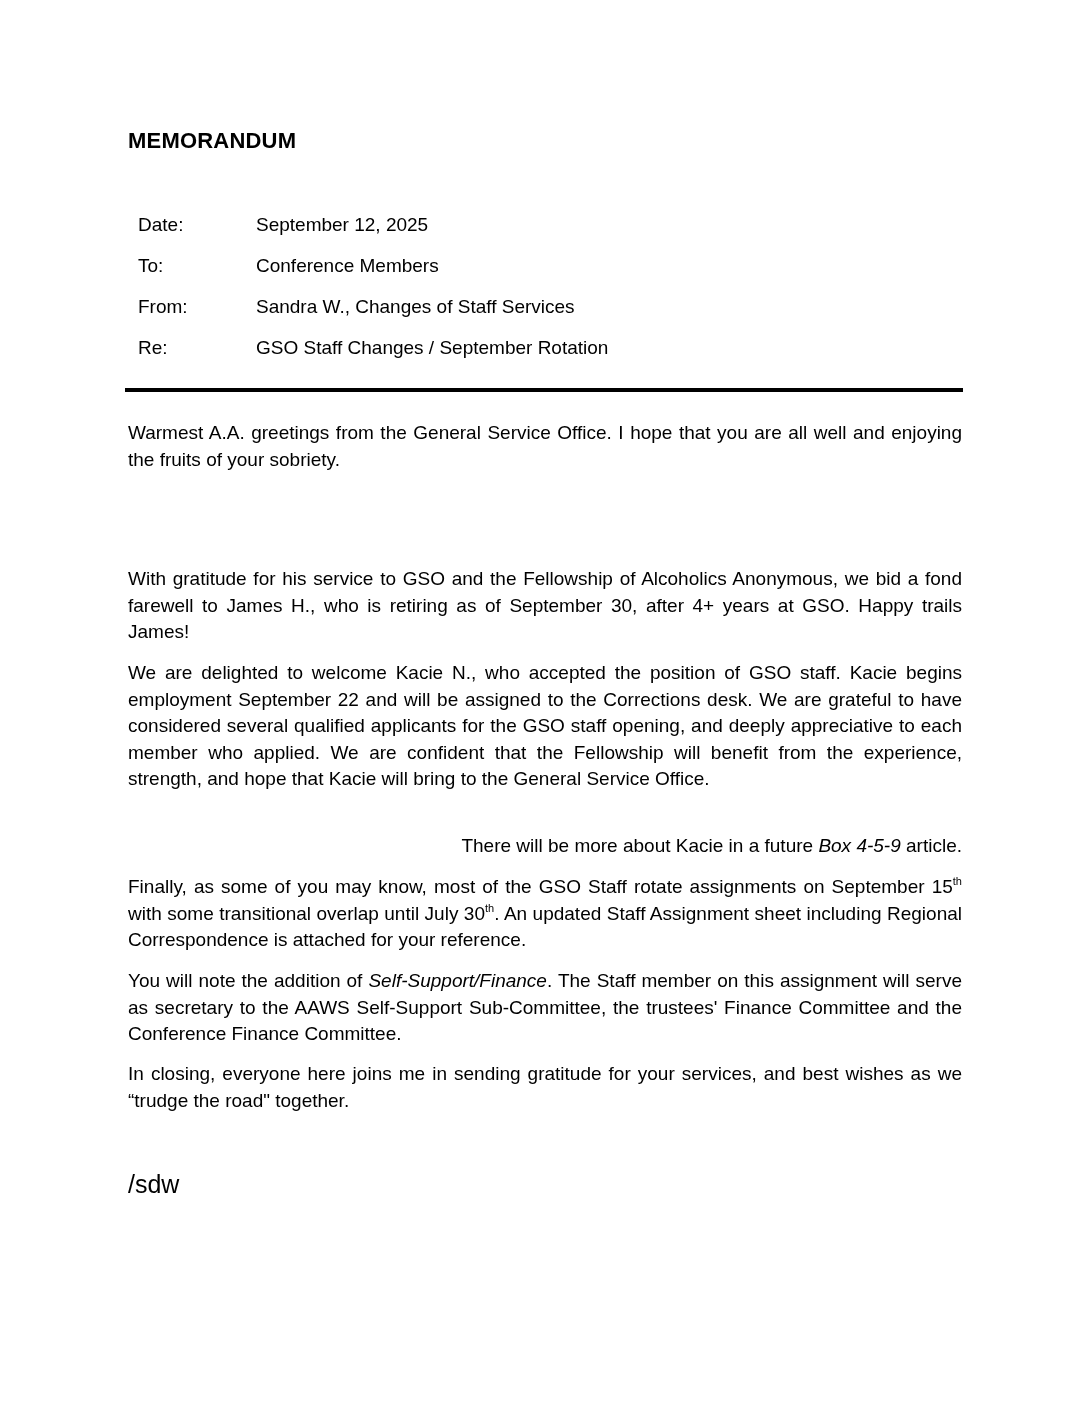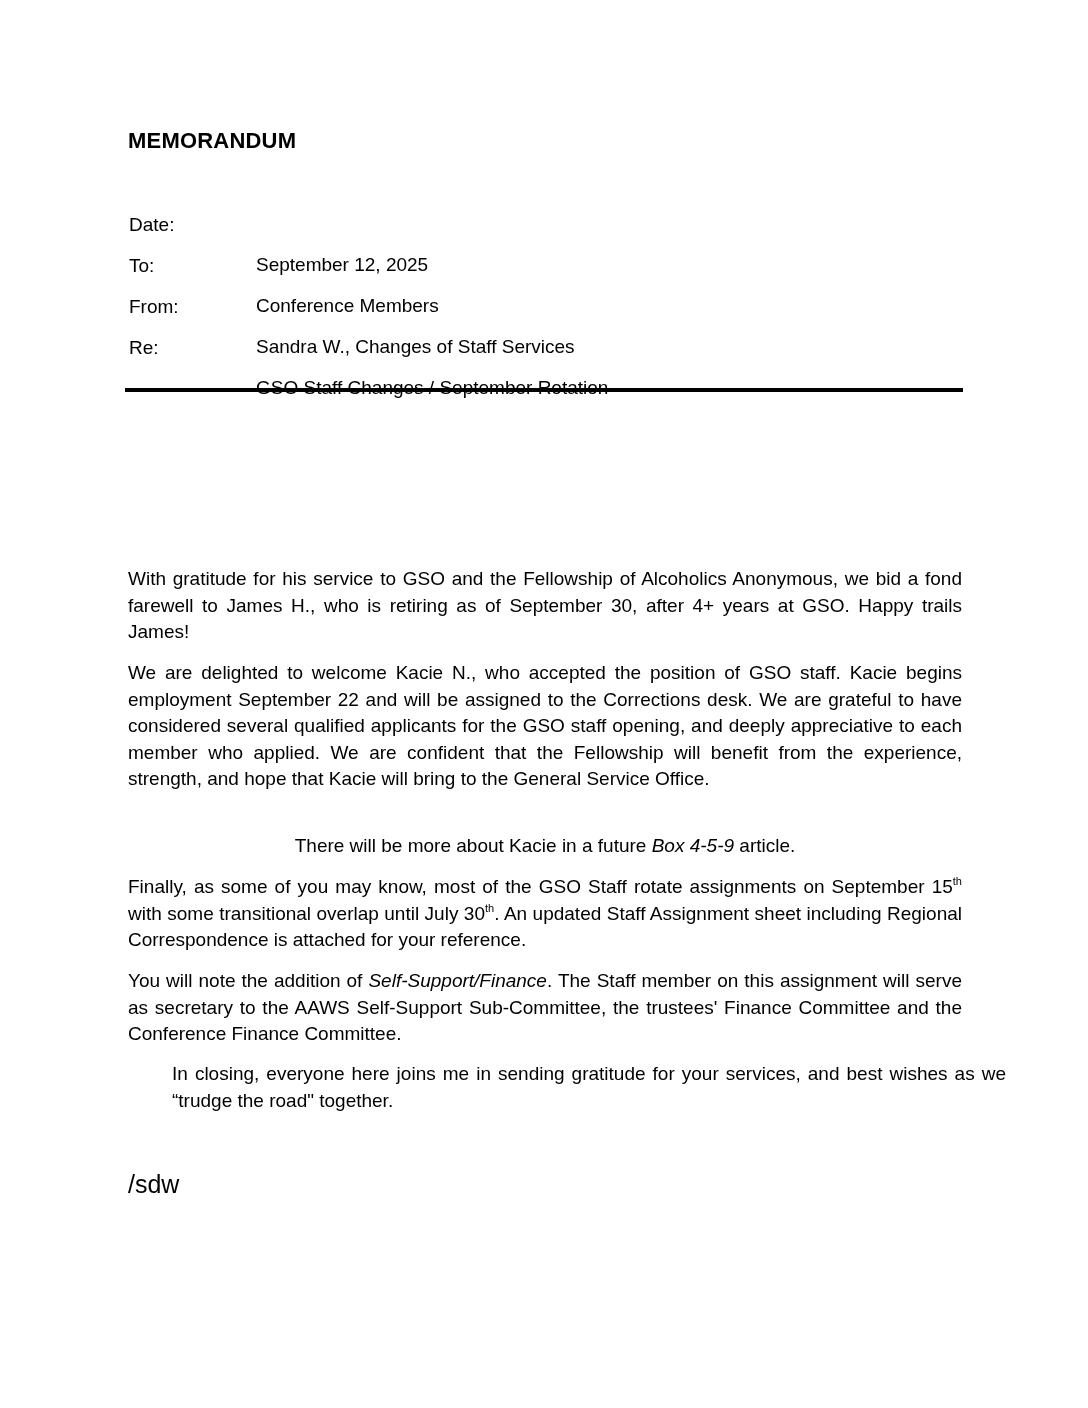--- a/index.html
+++ b/index.html
@@ -2,26 +2,26 @@
 <html><head>
 <meta charset="utf-8">
 <style>
   html, body { margin: 0; padding: 0; background: #ffffff; }
   body { width: 1088px; height: 1408px; position: relative; overflow: hidden;
          font-family: "Liberation Sans", sans-serif; color: #000; }
   .page { position: absolute; left: 0; top: 0; width: 1088px; height: 1408px; }
   .title { position: absolute; left: 128px; top: 128px; font-size: 22px; font-weight: bold;
            letter-spacing: 0.2px; }
   .hdr-row { position: absolute; left: 128px; font-size: 19px; }
-  .hdr-label { position: absolute; left: 1px; white-space: nowrap; text-align: center; }
-  .hdr-value { position: absolute; left: 128px; white-space: nowrap; margin-top: 40px; }
+  .hdr-label { position: absolute; left: 10px; white-space: nowrap; text-align: center; }
+  .hdr-value { position: absolute; left: 128px; white-space: nowrap; }
   .rule { position: absolute; left: 125px; top: 388px; width: 838px; height: 4px; background: #000; }
   .para { position: absolute; left: 128px; width: 834px; font-size: 19px; line-height: 26.5px;
           text-align: justify; margin: 0; }
-  .para.left { text-align: center; }
+  .para.left { text-align: right; }
   sup { font-size: 11px; line-height: 0; vertical-align: 8px; }
   i { font-style: italic; }
   .sig { position: absolute; left: 128px; top: 1170px; font-size: 25px; }
 </style>
 </head>
 <body>
 
 <div class="page">
   <div class="title">MEMORANDUM</div>
 
@@ -37,21 +37,22 @@
     <span class="hdr-label">From:</span>
     <span class="hdr-value">Sandra W., Changes of Staff Services</span>
   </div>
   <div class="hdr-row" style="top:337px;">
     <span class="hdr-label">Re:</span>
     <span class="hdr-value">GSO Staff Changes / September Rotation</span>
   </div>
 
   <div class="rule"></div>
 
+  <p class="para" style="top:420px;">Warmest A.A. greetings from the General Service Office. I hope that you are all well and enjoying the fruits of your sobriety.</p>
   <p class="para" style="top:566px;">With gratitude for his service to GSO and the Fellowship of Alcoholics Anonymous, we bid a fond farewell to James H., who is retiring as of September 30, after 4+ years at GSO. Happy trails James!</p>
   <p class="para" style="top:660px;">We are delighted to welcome Kacie N., who accepted the position of GSO staff. Kacie begins employment September 22 and will be assigned to the Corrections desk. We are grateful to have considered several qualified applicants for the GSO staff opening, and deeply appreciative to each member who applied. We are confident that  the Fellowship will benefit from the experience, strength, and hope that Kacie will bring to the General Service Office.</p>
   <p class="para left" style="top:833px;"><span>There will be more about Kacie in a future </span><i>Box 4-5-9</i><span> article.</span></p>
   <p class="para" style="top:874px;"><span>Finally, as some of you may know, most of the GSO Staff rotate assignments on September 15</span><sup>th</sup><span> with some transitional overlap until July 30</span><sup>th</sup><span>. An updated Staff Assignment sheet including Regional Correspondence is attached for your reference.</span></p>
   <p class="para" style="top:968px;"><span>You will note the addition of </span><i>Self-Support/Finance</i><span>. The Staff member on this assignment will serve as secretary to the AAWS Self-Support Sub-Committee, the trustees' Finance Committee and the Conference Finance Committee.</span></p>
-  <p class="para" style="top:1061px;margin-left:44px;">In closing, everyone here joins me in sending gratitude for your services, and best wishes as we “trudge the road" together.</p>
+  <p class="para" style="top:1061px;">In closing, everyone here joins me in sending gratitude for your services, and best wishes as we “trudge the road" together.</p>
 
   <div class="sig">/sdw</div>
 </div>
 
 </body></html>

